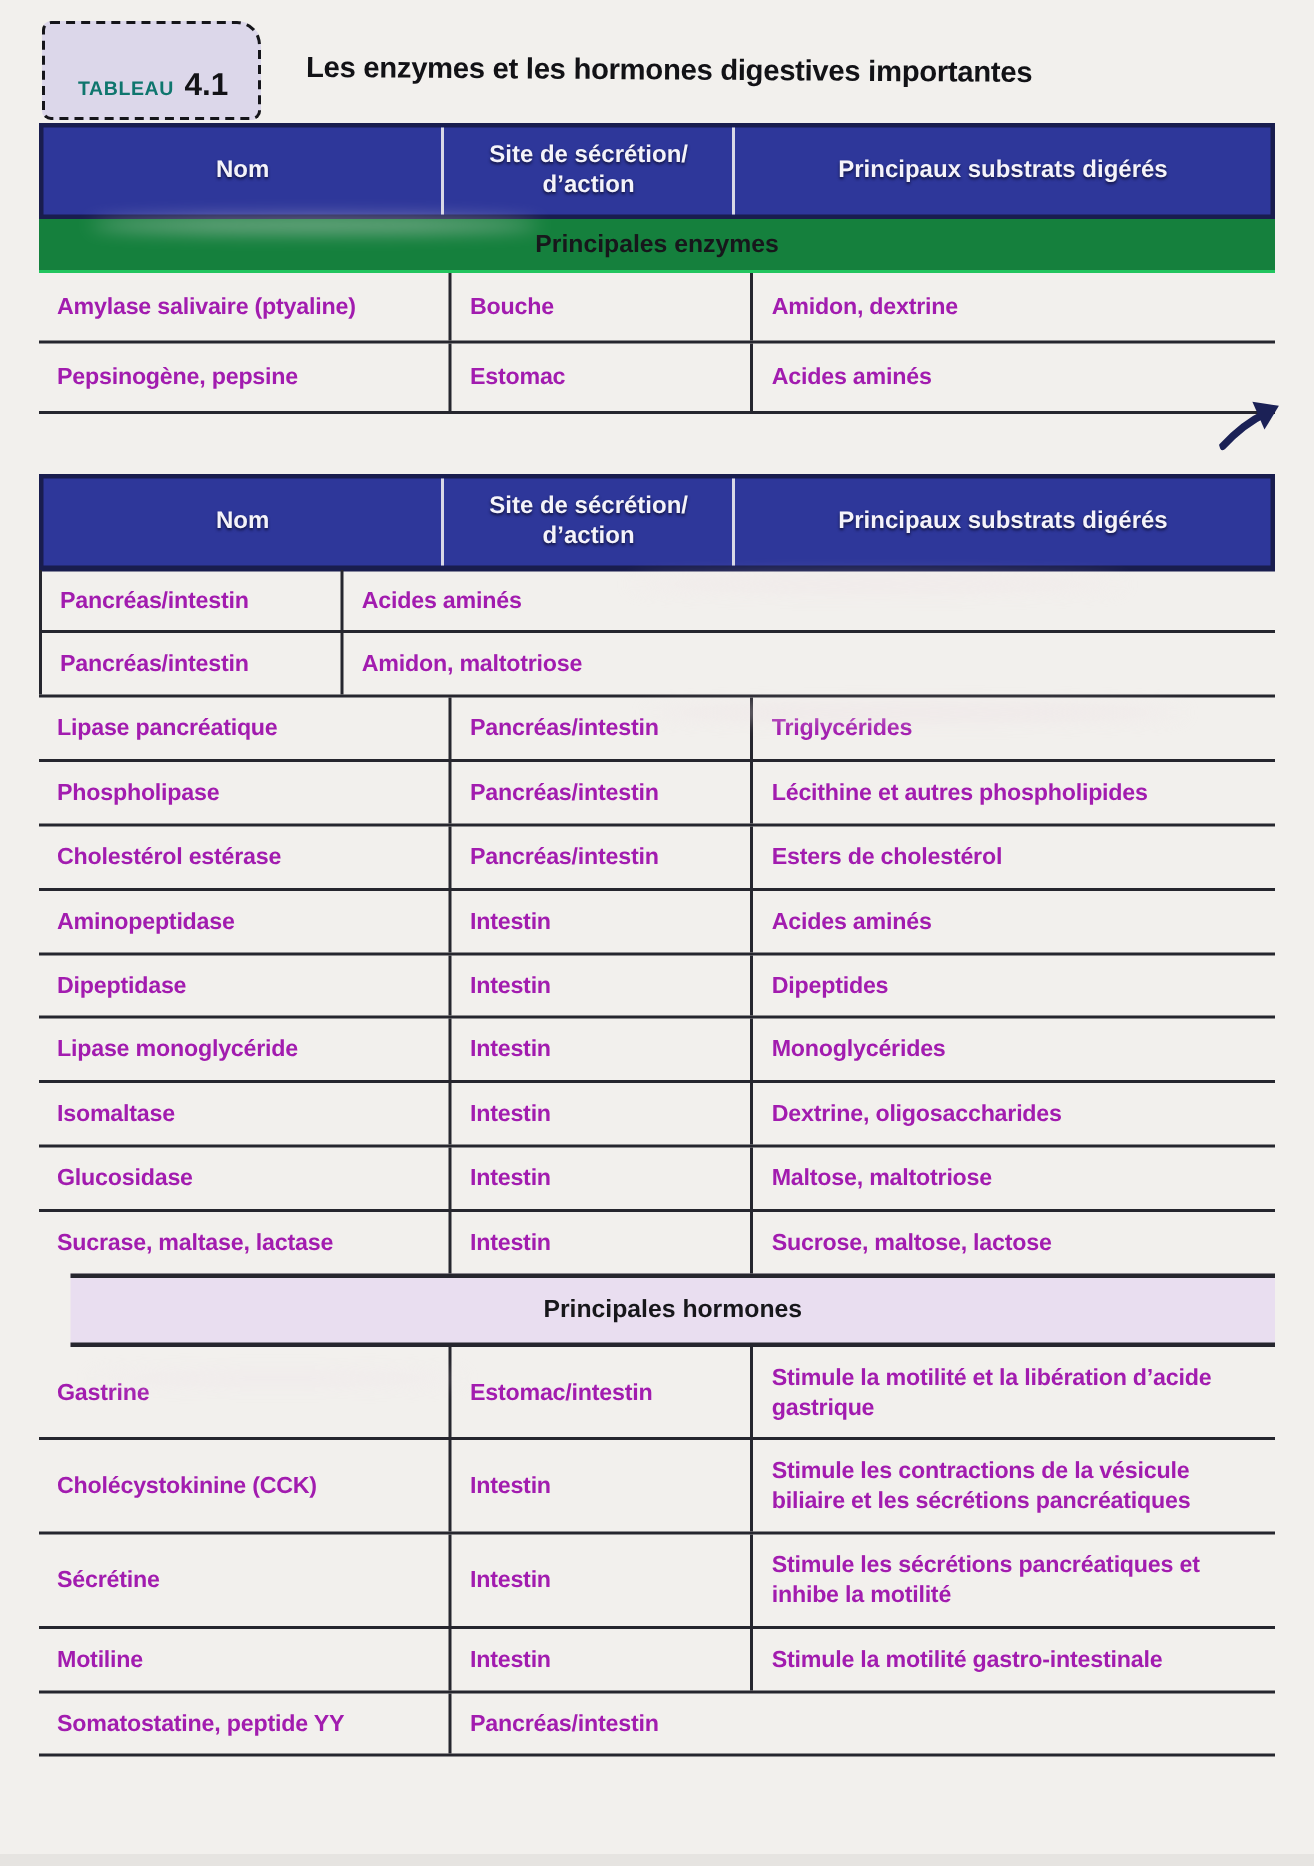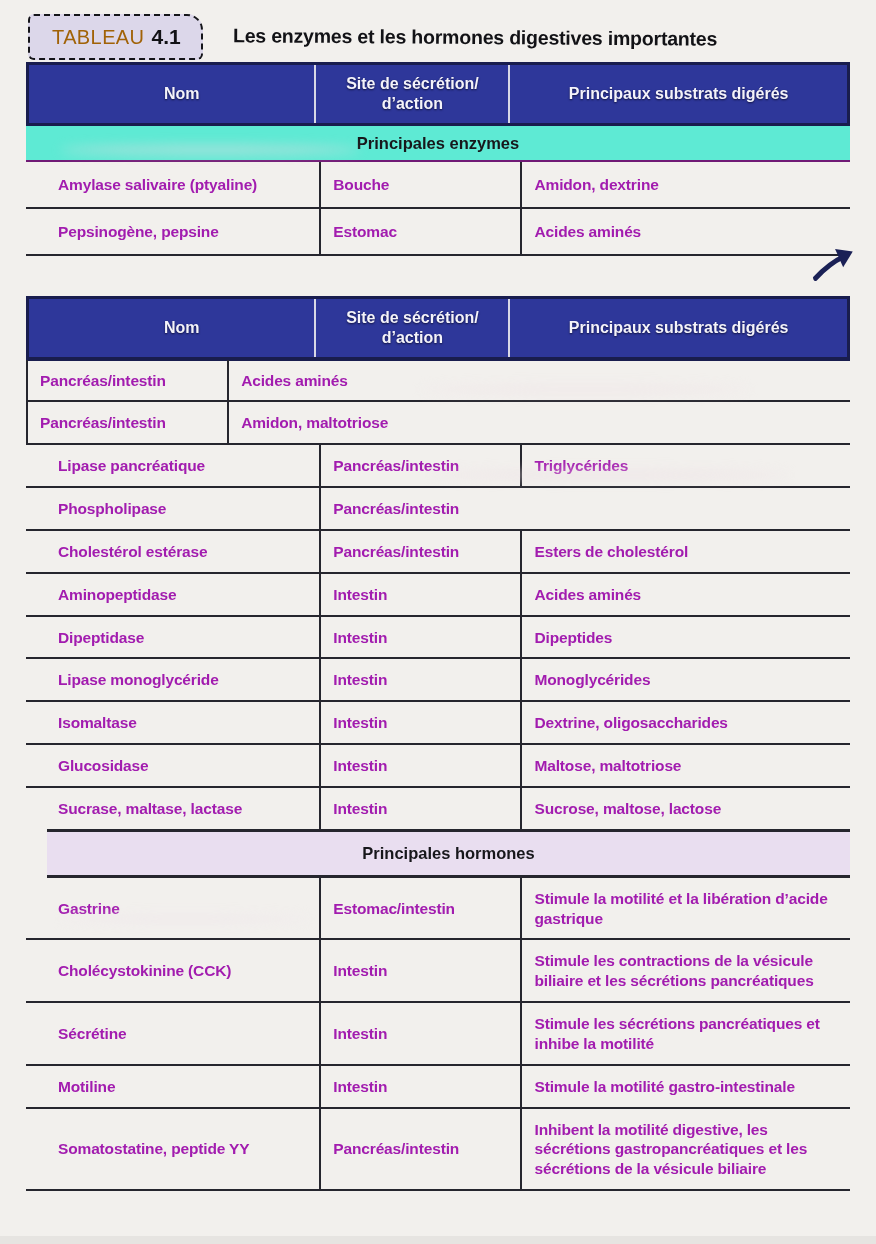--- a/index.html
+++ b/index.html
@@ -17,50 +17,50 @@
   .title-row{display:flex;align-items:center;margin-bottom:2px;}
   .badge{
     background:#dcd7ea;
     border:2.5px dashed #15151a;
     border-radius:6px 16px 6px 6px;
     padding:9px 20px 9px 22px;
     display:flex;align-items:baseline;gap:7px;
     margin-left:2px;
     position:relative;z-index:2;
   }
-  .badge .b-label{font-size:20px;font-weight:normal;letter-spacing:.4px;color:#a16207;}
-  .badge .b-num{font-size:21px;font-weight:bold;color:#121216;}
+  .badge .b-label{font-size:13px;font-weight:bold;letter-spacing:.4px;color:#0f766e;}
+  .badge .b-num{font-size:21px;font-weight:bold;color:#121216;margin-top:20px;}
   .main-title{
     font-size:19.5px;font-weight:bold;color:#121216;
     margin-left:30px;letter-spacing:-0.2px;
     transform:rotate(0.4deg);
   }
 
   
   .thead{
     display:flex;
     background:#2e379a;
     border:3px solid #191d4e;
     box-shadow:0 1px 0 #191d4e;
   }
   .thead .hc{
     display:flex;align-items:center;justify-content:center;text-align:center;
     color:#f4f3fa;font-weight:bold;font-size:16px;line-height:1.25;
     padding:9px 8px;
     text-shadow:0 1px 2px rgba(10,10,40,.8);
   }
   .thead .hc + .hc{border-left:2px solid #d8d8e6;}
-  .w1{width:30.5%;margin-left:20px;} .w2{width:21.5%;} .w3{flex:1;}
+  .w1{width:30.5%;} .w2{width:21.5%;} .w3{flex:1;}
 
   
   .band{
     text-align:center;font-weight:bold;font-size:16.5px;color:#17171b;
     padding:8px 0 7px 0;
   }
-  .band.enzymes{background:#5eead4;border-bottom:2px solid #701a75;}
+  .band.enzymes{background:#15803d;border-bottom:2px solid #22c55e;}
   .band.hormones{
     background:#e9def0;
     border-top:3px solid #26262e;border-bottom:3px solid #26262e;
     padding:12px 0;
     margin-left:21px;
   }
 
   
   .trow{display:flex;border-bottom:2px solid #26262e;background:transparent;}
   .trow .c{
@@ -157,20 +157,23 @@
     <div class="trow">
       <div class="c c1 w1">Lipase pancréatique</div>
       <div class="c c2 w2">Pancréas/intestin</div>
       <div class="c c3 w3">
           <span class="txt">Triglycérides</span>
         </div>
     </div>
     <div class="trow">
       <div class="c c1 w1">Phospholipase</div>
       <div class="c c2 w2">Pancréas/intestin</div>
+      <div class="c c3 w3">
+          <span class="txt">Lécithine et autres phospholipides</span>
+        </div>
     </div>
     <div class="trow">
       <div class="c c1 w1">Cholestérol estérase</div>
       <div class="c c2 w2">Pancréas/intestin</div>
       <div class="c c3 w3">
           <span class="txt">Esters de cholestérol</span>
         </div>
     </div>
     <div class="trow">
       <div class="c c1 w1">Aminopeptidase</div>
@@ -241,23 +244,20 @@
     <div class="trow">
       <div class="c c1 w1">Motiline</div>
       <div class="c c2 w2">Intestin</div>
       <div class="c c3 w3">
           <span class="txt">Stimule la motilité gastro-intestinale</span>
         </div>
     </div>
     <div class="trow">
       <div class="c c1 w1">Somatostatine, peptide YY</div>
       <div class="c c2 w2">Pancréas/intestin</div>
-      <div class="c c3 w3">
-          <span class="txt">Inhibent la motilité digestive, les sécrétions gastropancréatiques et les sécrétions de la vésicule biliaire</span>
-        </div>
     </div>
 
   </div>
 </div>
 
 <div class="smudge sm1"></div>
 <div class="smudge sm2"></div>
 <div class="smudge sm3"></div>
 <div class="smudge sm4"></div>
 <div class="bottom-strip"></div>

